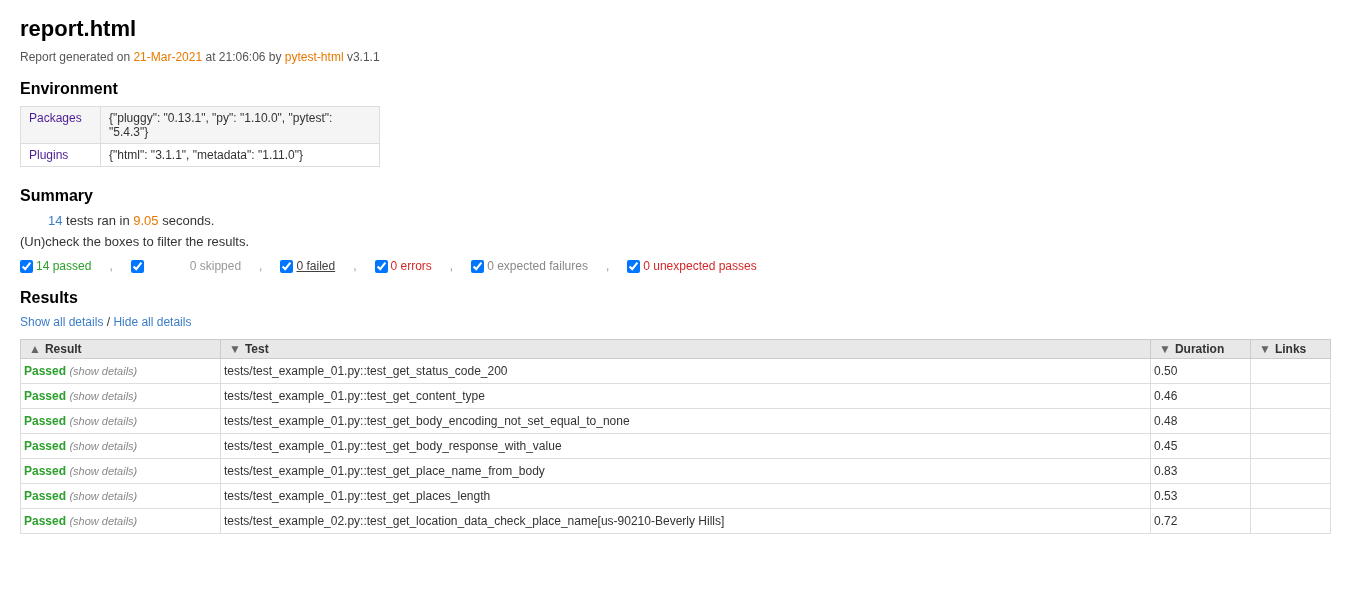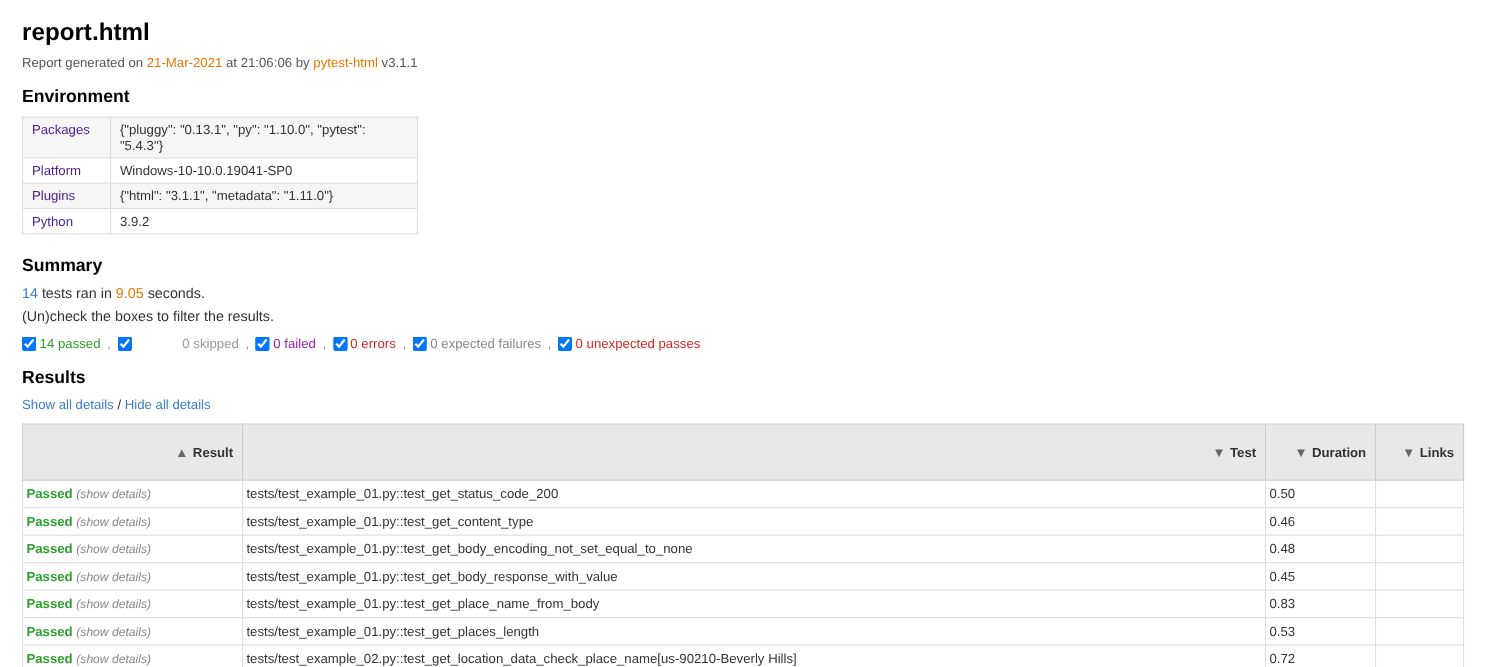--- a/index.html
+++ b/index.html
@@ -57,51 +57,52 @@
     }
     .env-table td:first-child {
       color: #4c1d95;
       width: 80px;
       font-weight: normal;
     }
     
     .summary-text {
       font-size: 13px;
       margin-bottom: 6px;
+      margin-left: 28px;
     }
     .summary-text .count {
       color: #3a7dc9;
     }
     .summary-text .time {
       color: #e87900;
     }
     .filter-text {
       font-size: 13px;
       margin-bottom: 10px;
     }
     .filter-row {
       display: flex;
       align-items: center;
-      gap: 6px;
+      gap: 18px;
       flex-wrap: wrap;
       margin-bottom: 16px;
       font-size: 12px;
     }
     .filter-row label {
       display: flex;
       align-items: center;
       gap: 3px;
       cursor: pointer;
     }
     .filter-row .sep {
       color: #999;
     }
     .passed-color { color: #2ca02c; }
     .skipped-color { color: #999; padding-left: 43px; }
-    .failed-color { color: #a21caf; }
+    .failed-color { color: #404040; text-decoration: underline; }
     .error-color { color: #d62728; }
     .xfail-color { color: #888; }
     .xpass-color { color: #d62728; }
     
     .results-links {
       font-size: 12px;
       margin-bottom: 10px;
     }
     .results-links a {
       color: #3a7dc9;
@@ -109,22 +110,22 @@
     }
     
     .results-table {
       width: 100%;
       border-collapse: collapse;
       font-size: 12px;
     }
     .results-table th {
       background: #e8e8e8;
       border: 1px solid #ccc;
-      padding: 18px 8px;
-      text-align: right;
+      padding: 2px 8px;
+      text-align: left;
       font-weight: bold;
       color: #333;
       white-space: nowrap;
     }
     .results-table th .sort-icon {
       display: inline-block;
       margin-right: 4px;
       color: #666;
     }
     .results-table td {
@@ -164,30 +165,22 @@
 
 <h2>Environment</h2>
 
 <table class="env-table">
   <tbody id="env-tbody">
       <tr>
         <td>Packages</td>
         <td>{"pluggy": "0.13.1", "py": "1.10.0", "pytest": "5.4.3"}</td>
       </tr>
       <tr>
-        <td>Platform</td>
-        <td>Windows-10-10.0.19041-SP0</td>
-      </tr>
-      <tr>
         <td>Plugins</td>
         <td>{"html": "3.1.1", "metadata": "1.11.0"}</td>
-      </tr>
-      <tr>
-        <td>Python</td>
-        <td>3.9.2</td>
       </tr>
     </tbody>
 </table>
 
 <h2>Summary</h2>
 
 <p class="summary-text">
   <span class="count">14</span><span> tests ran in </span><span class="time">9.05</span><span> seconds.</span>
 </p>
 

